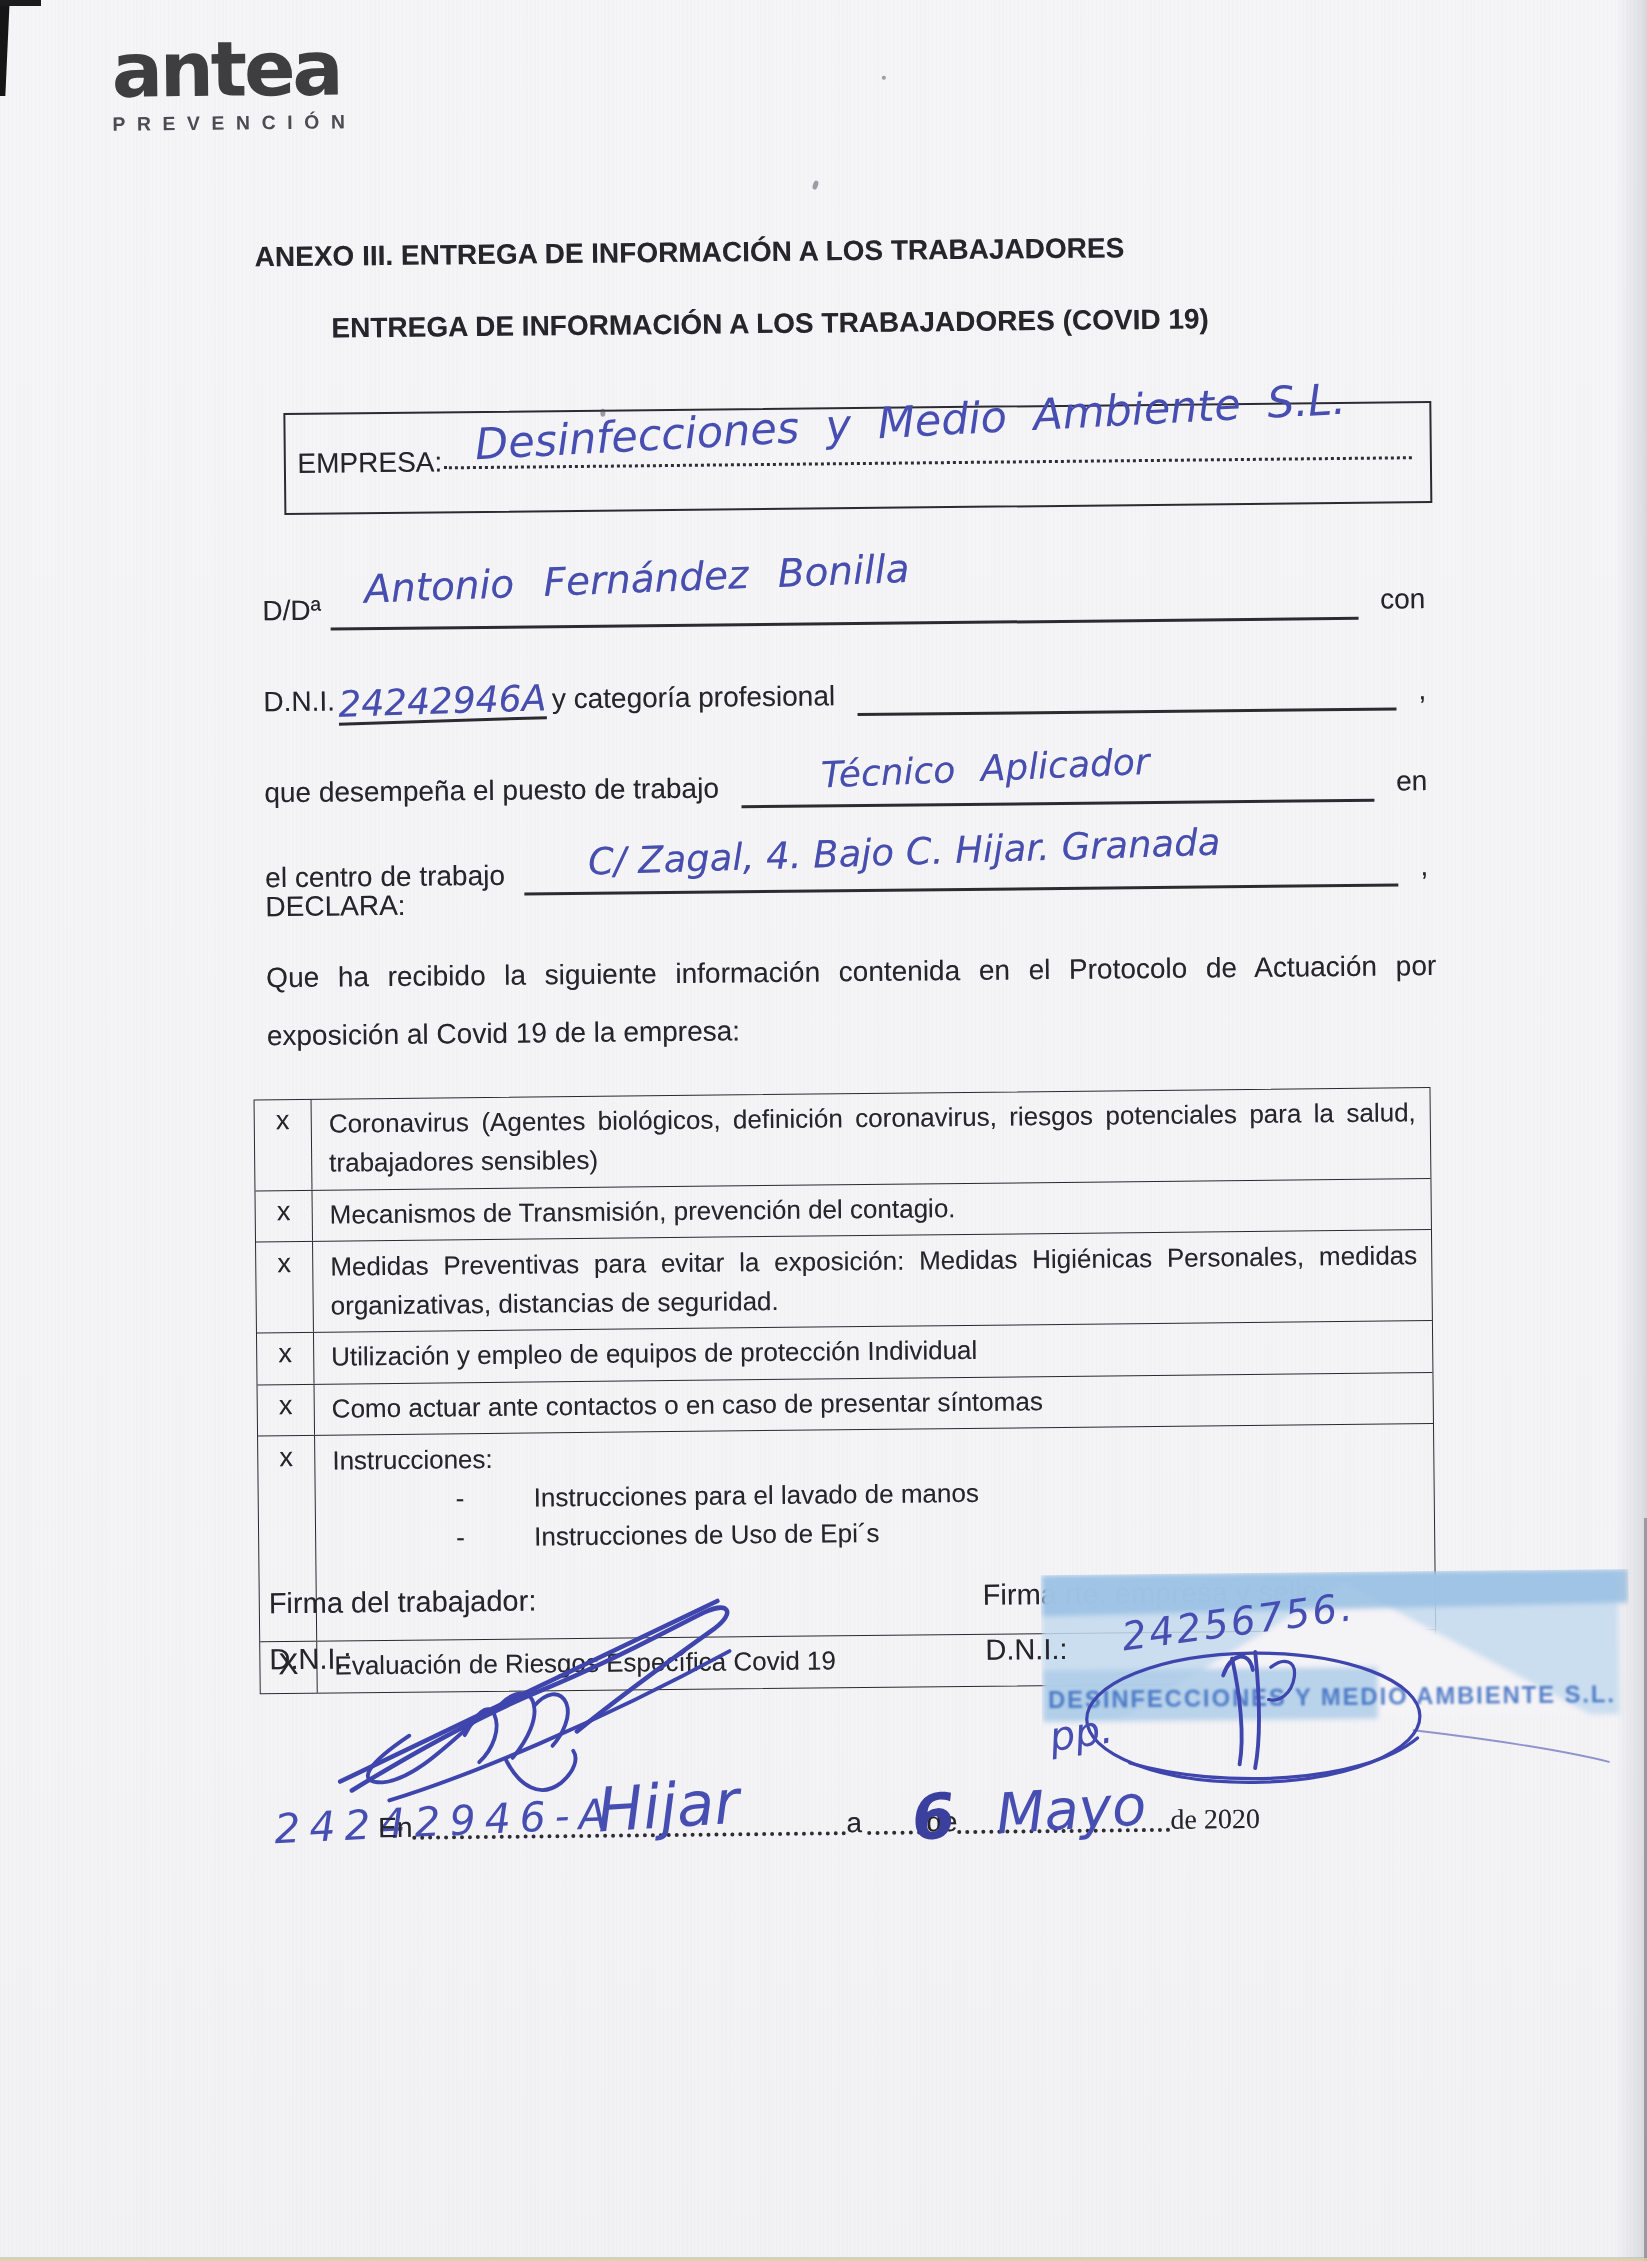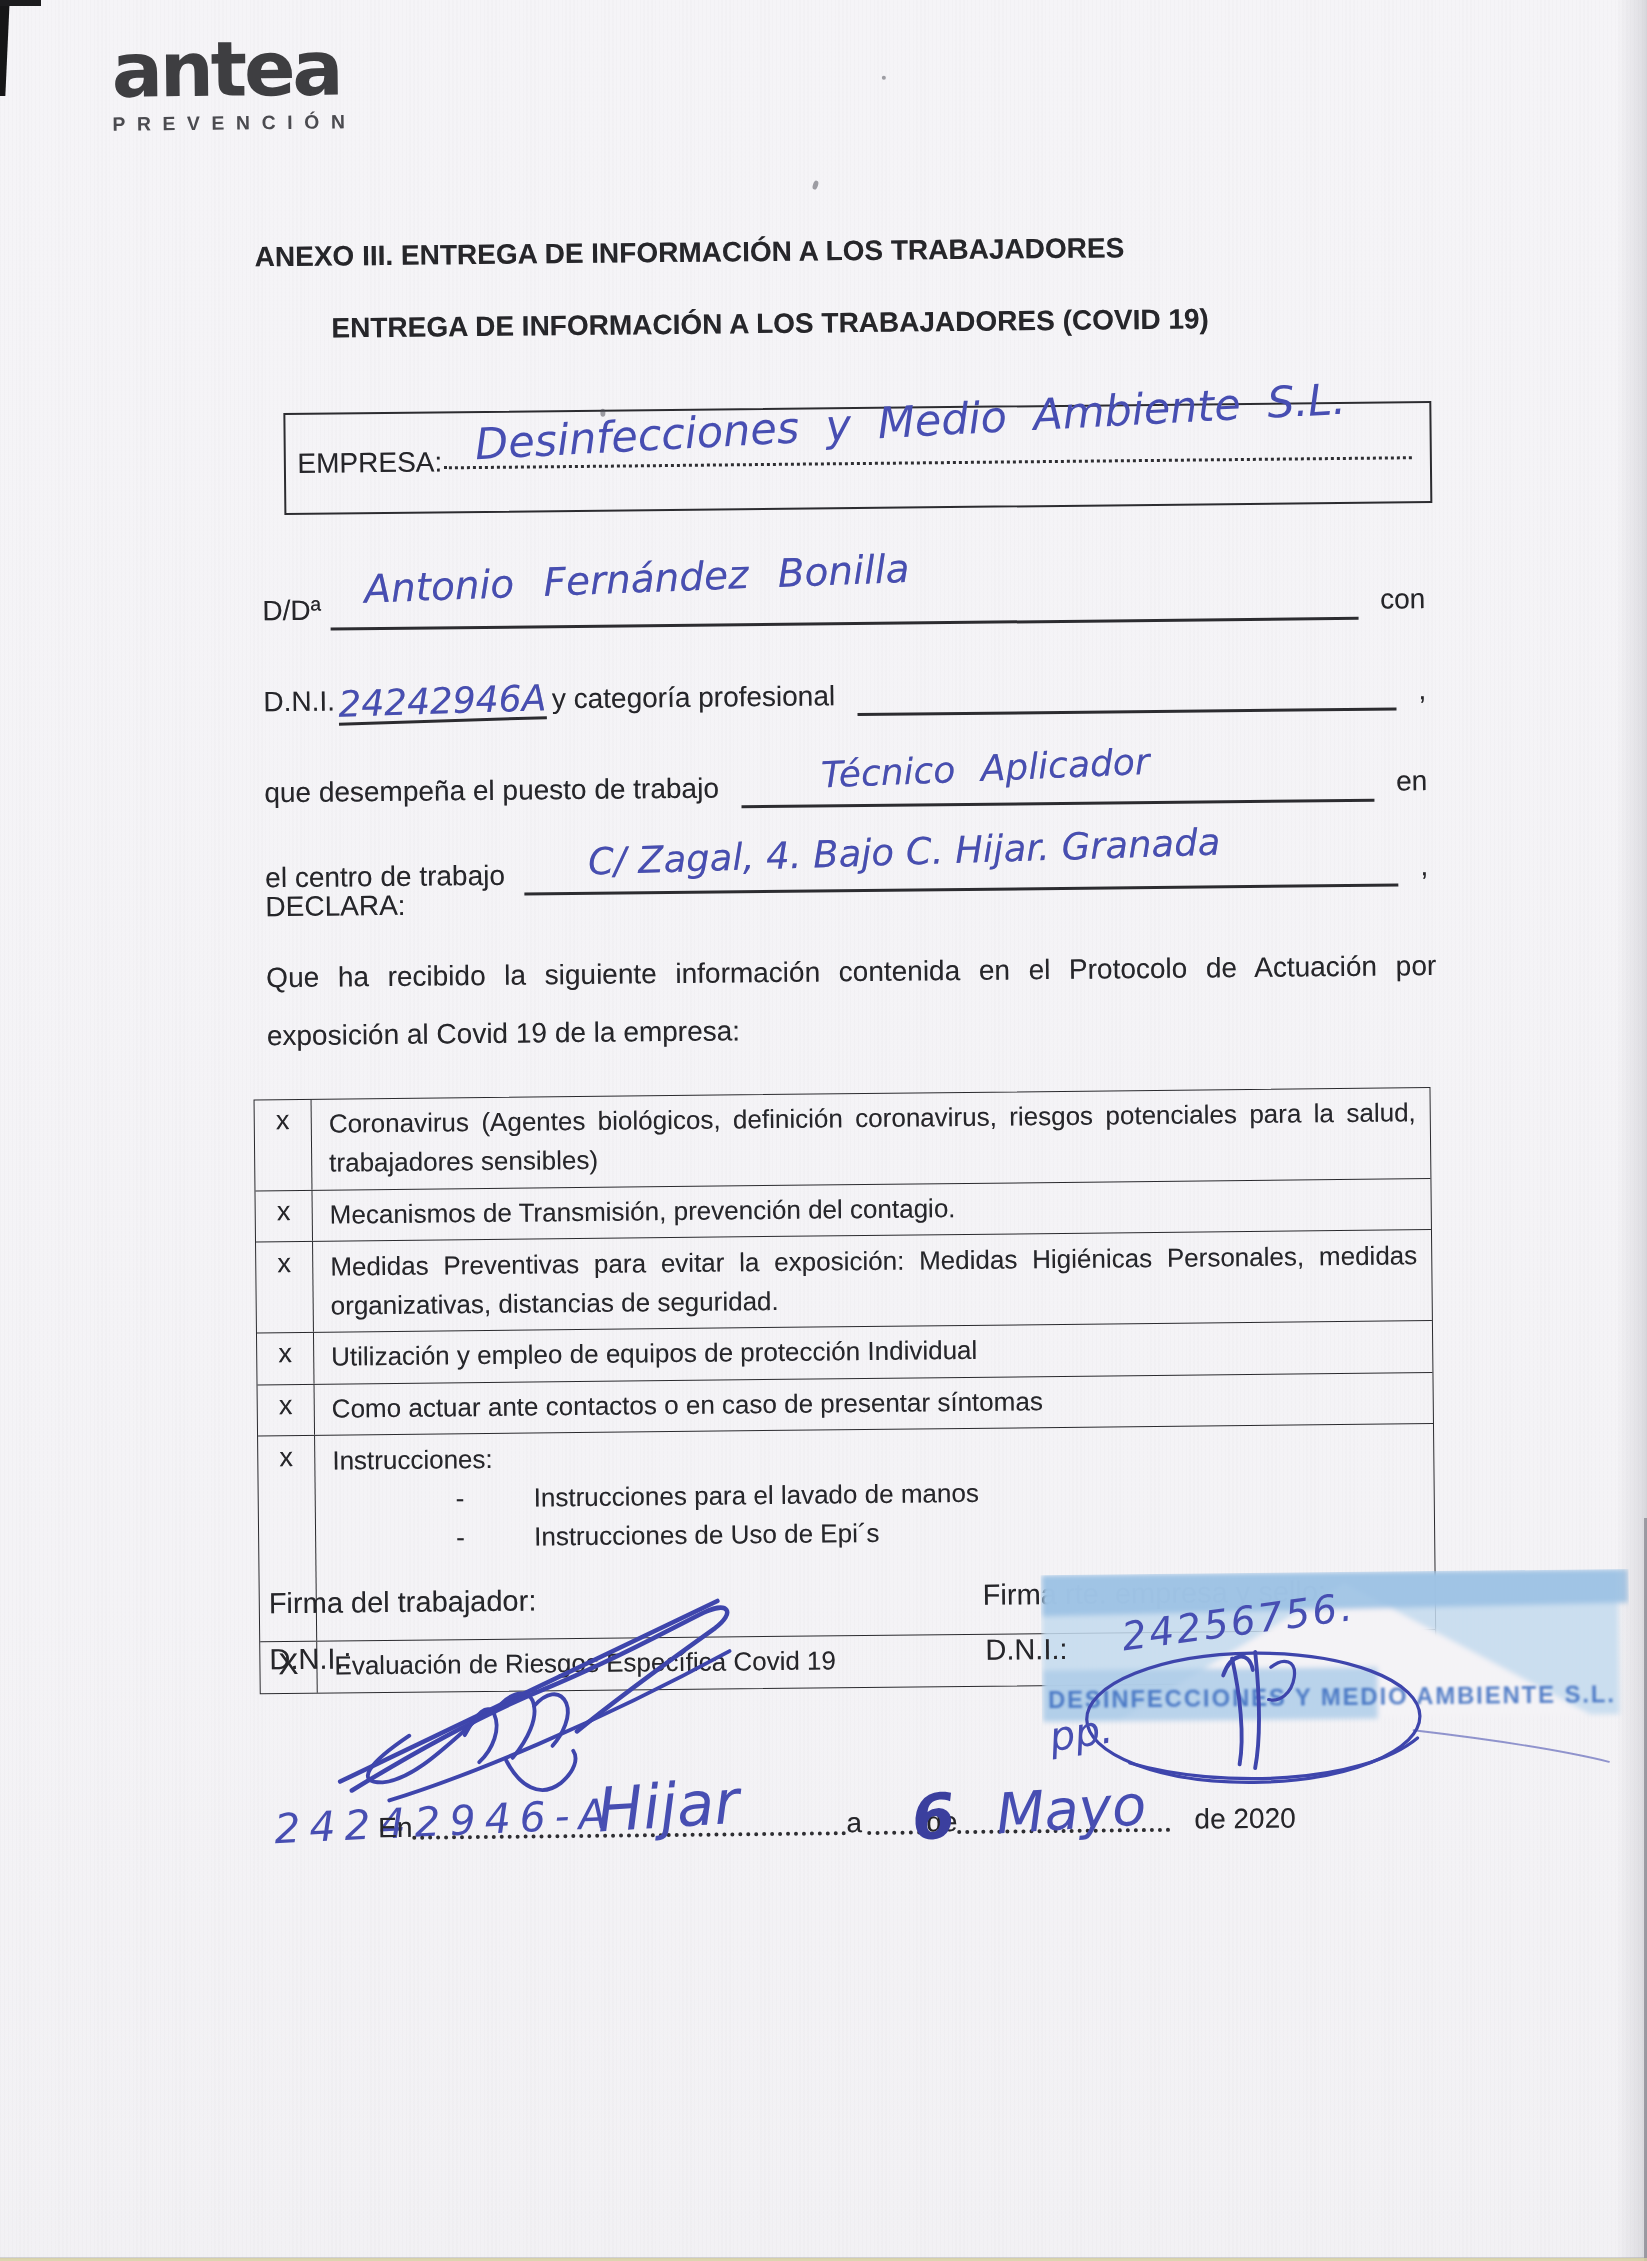--- a/index.html
+++ b/index.html
@@ -214,21 +214,21 @@
 
     <span class="hw abs" style="left:1031px; top:1721px; font-size:40px; transform:rotate(-8deg);">pp.</span>
 
     <div class="abs dateline print" style="left:359px; top:1816px; width:977px;">
       <span class="w">En</span>
       <span class="dlead" style="flex:0 0 434px;"></span>
       <span class="w">a</span>
       <span class="dlead" style="flex:0 0 54px; margin-left:5.2px; margin-right:5.2px;"></span>
       <span class="w">de</span>
       <span class="dlead" style="flex:0 0 213px;"></span>
-      <span class="w" style="margin-left:24px;">de 2020</span>
+      <span class="w" style="margin-left:0;font-family:Liberation Serif, serif;">de 2020</span>
     </div>
     <span class="hw abs" style="left:578px; top:1777px; font-size:61px; transform:rotate(-3deg);">Hijar</span>
     <span class="hw abs" style="left:893px; top:1790px; font-size:62px; font-weight:bold; color:#3b3f9e; transform:rotate(-4deg);">6</span>
     <span class="hw abs" style="left:977px; top:1788px; font-size:56px; transform:rotate(-3deg);">Mayo</span>
 
     <div class="noise" style="left:596px; top:415px; width:5.2px; height:7.8px;"></div>
     <div class="noise" style="left:811px; top:189px; width:4.5px; height:9px; transform:rotate(20deg);"></div>
     <div class="noise" style="left:881px; top:85px; width:3.9px; height:3.9px;"></div>
   </div>
 

